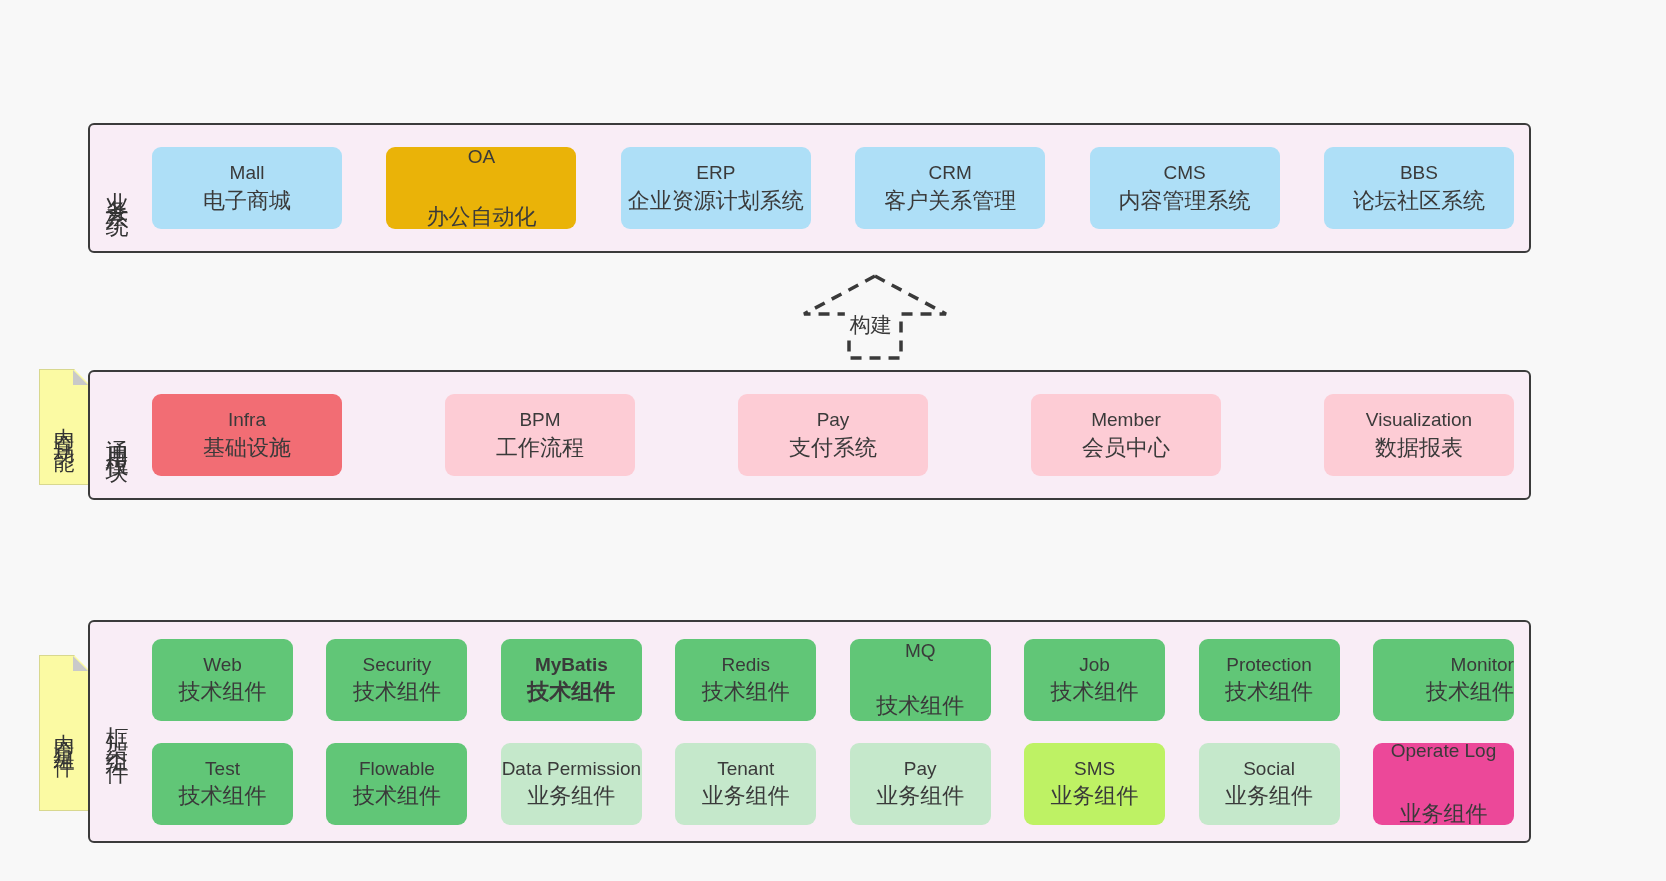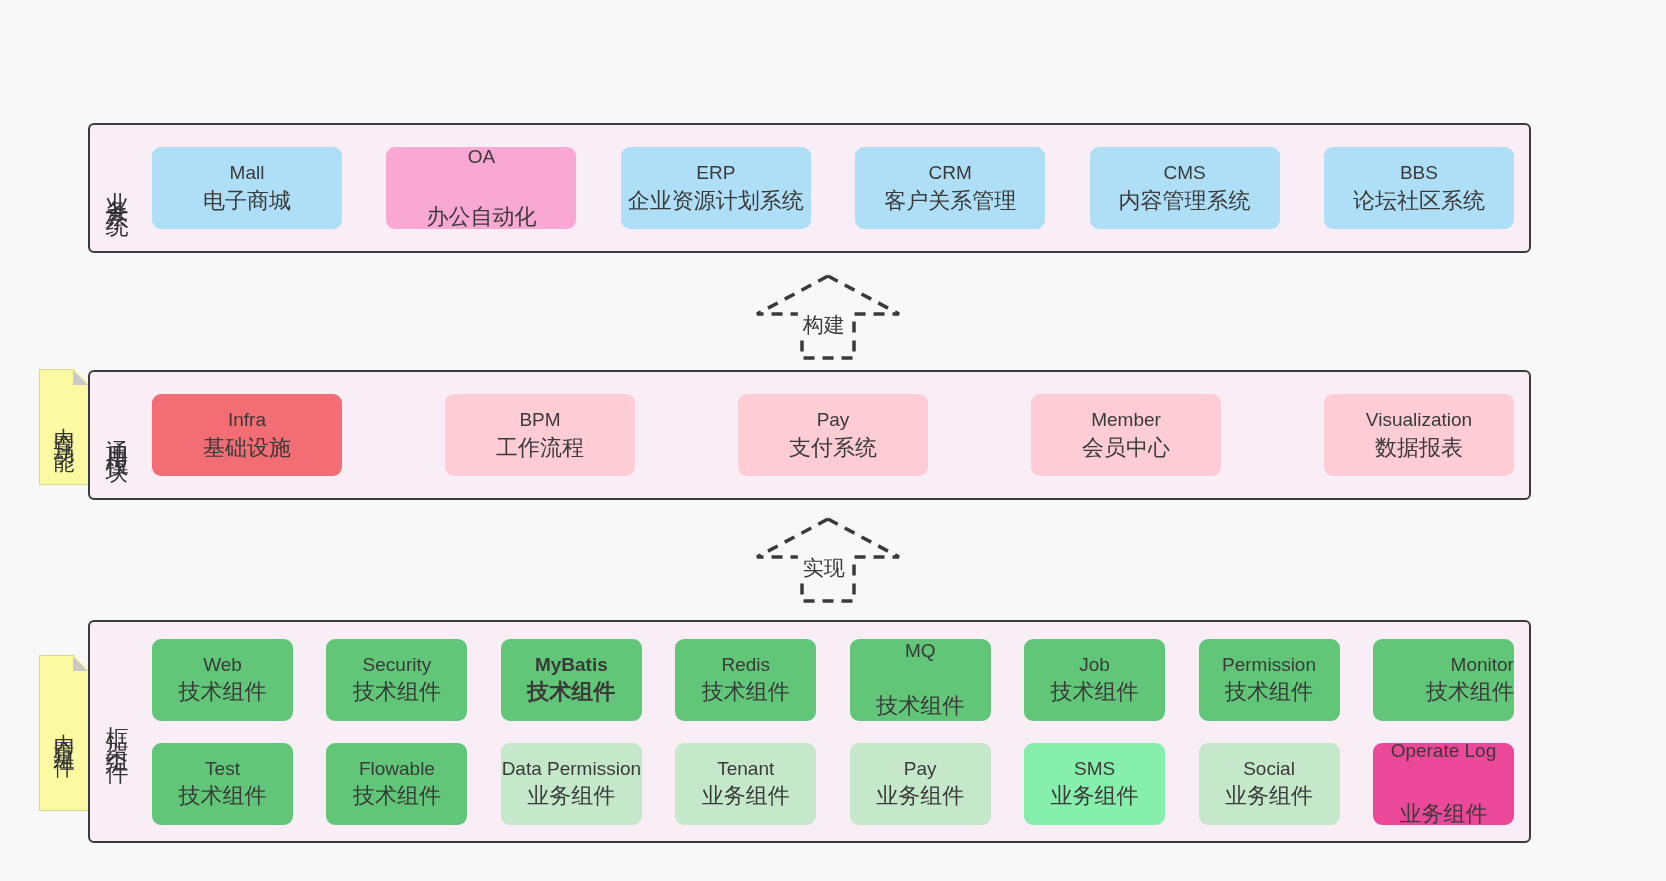--- a/index.html
+++ b/index.html
@@ -104,21 +104,21 @@
     width: 15px; height: 15px;
     background: var(--c-fold, #c9c9c9);
     clip-path: polygon(0 0, 100% 100%, 0 100%);
   }
   .sticky-modules   { top: 369px; height: 116px; }
   .sticky-framework { top: 655px; height: 156px; }
 
   
   .arrow {
     position: absolute;
-    left: 753px;
+    left: 800px;
     width: 150px;
     height: 90px;
   }
   .arrow-build     { top: 272px; }
   .arrow-implement { top: 515px; }
   .arrow svg { display: block; }
   .arrow-label {
     position: absolute;
     left: 50%;
     top: 38px;
@@ -135,21 +135,21 @@
 
 <div class="canvas">
 
   <section class="band band-business">
     <div class="band-label">业务系统</div>
     <div class="band-boxes">
         <div class="box" style="background: rgb(174, 223, 247);">
           <div class="en">Mall</div>
           <div class="zh">电子商城</div>
         </div>
-        <div class="box" style="background: #f9a8d4; gap: 32px;">
+        <div class="box" style="background: #eab308; gap: 32px;">
           <div class="en">OA</div>
           <div class="zh">办公自动化</div>
         </div>
         <div class="box" style="background: rgb(174, 223, 247);">
           <div class="en">ERP</div>
           <div class="zh">企业资源计划系统</div>
         </div>
         <div class="box" style="background: rgb(174, 223, 247);">
           <div class="en">CRM</div>
           <div class="zh">客户关系管理</div>
@@ -192,26 +192,20 @@
           <div class="en">Member</div>
           <div class="zh">会员中心</div>
         </div>
         <div class="box" style="background: rgb(253, 204, 213);">
           <div class="en">Visualization</div>
           <div class="zh">数据报表</div>
         </div>
       </div>
   </section>
 
-  <div class="arrow arrow-implement">
-    <svg width="150" height="90" viewBox="0 0 150 90">
-      <polygon points="75,4 146,42 101,42 101,86 49,86 49,42 4,42" fill="none" stroke="#3a3a3a" stroke-width="3.5" stroke-dasharray="11 8" stroke-linejoin="miter"></polygon>
-    </svg>
-    <span class="arrow-label">实现</span>
-  </div>
 
   <div class="sticky sticky-framework">内置组件</div>
   <section class="band band-framework">
     <div class="band-label">框架组件</div>
     <div class="boxes-col">
       <div class="band-boxes">
           <div class="box" style="background: rgb(97, 198, 119);">
             <div class="en">Web</div>
             <div class="zh">技术组件</div>
           </div>
@@ -229,21 +223,21 @@
           </div>
           <div class="box" style="background: rgb(97, 198, 119); gap: 28px;">
             <div class="en">MQ</div>
             <div class="zh">技术组件</div>
           </div>
           <div class="box" style="background: rgb(97, 198, 119);">
             <div class="en">Job</div>
             <div class="zh">技术组件</div>
           </div>
           <div class="box" style="background: rgb(97, 198, 119);">
-            <div class="en">Permission</div>
+            <div class="en">Protection</div>
             <div class="zh">技术组件</div>
           </div>
           <div class="box" style="background: rgb(97, 198, 119); align-items: flex-end;">
             <div class="en">Monitor</div>
             <div class="zh">技术组件</div>
           </div>
         </div>
       <div class="band-boxes">
           <div class="box" style="background: rgb(97, 198, 119);">
             <div class="en">Test</div>
@@ -258,21 +252,21 @@
             <div class="zh">业务组件</div>
           </div>
           <div class="box" style="background: rgb(197, 232, 203);">
             <div class="en">Tenant</div>
             <div class="zh">业务组件</div>
           </div>
           <div class="box" style="background: rgb(197, 232, 203);">
             <div class="en">Pay</div>
             <div class="zh">业务组件</div>
           </div>
-          <div class="box" style="background: #86efac;">
+          <div class="box" style="background: #bef264;">
             <div class="en">SMS</div>
             <div class="zh">业务组件</div>
           </div>
           <div class="box" style="background: rgb(197, 232, 203); text-align: right;">
             <div class="en">Social</div>
             <div class="zh">业务组件</div>
           </div>
           <div class="box" style="background: #ec4899; gap: 36px;">
             <div class="en">Operate Log</div>
             <div class="zh">业务组件</div>

